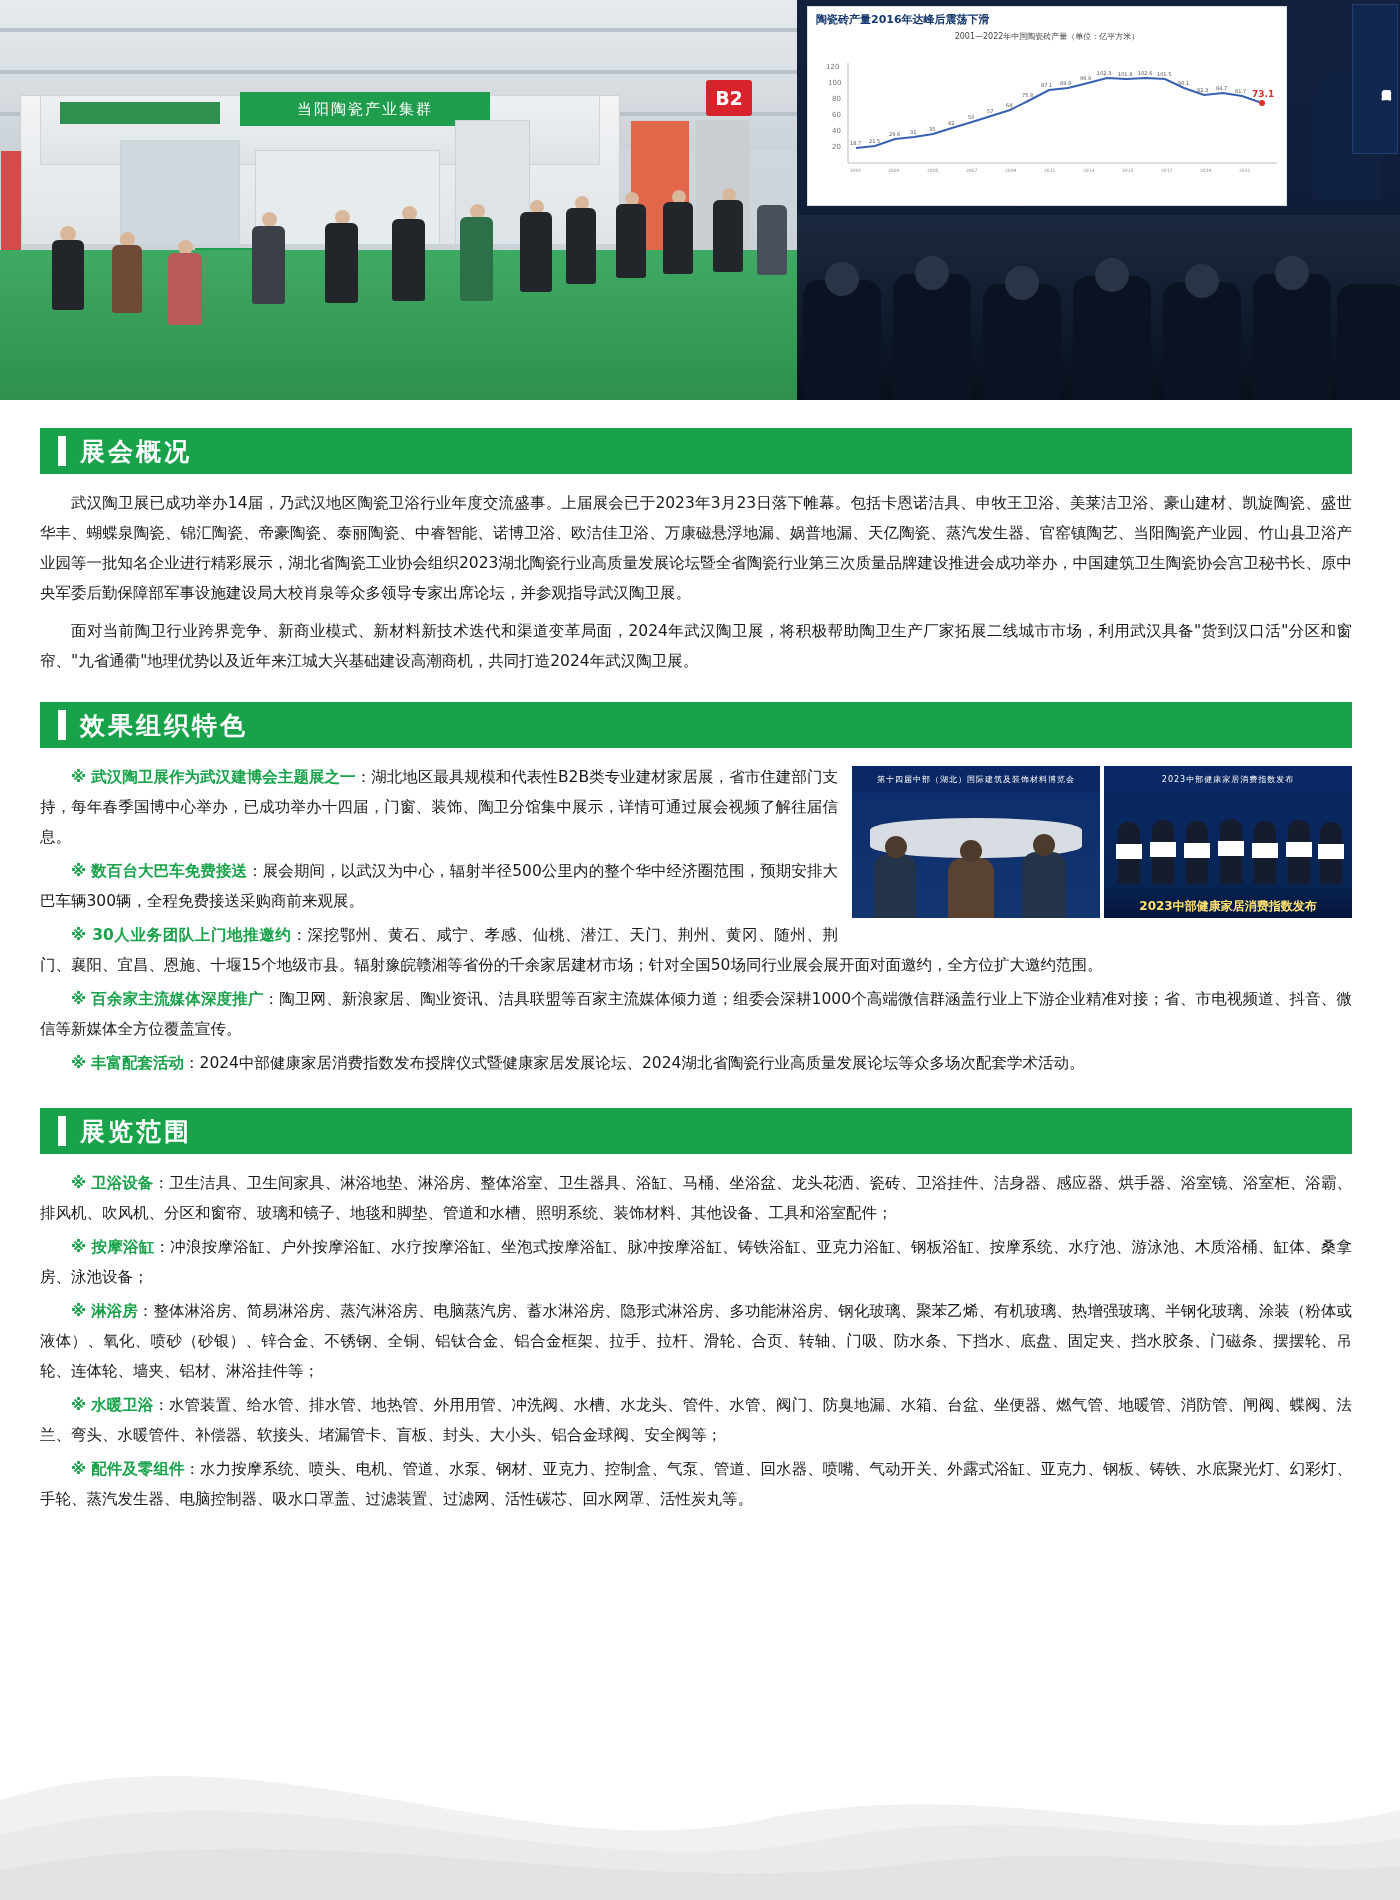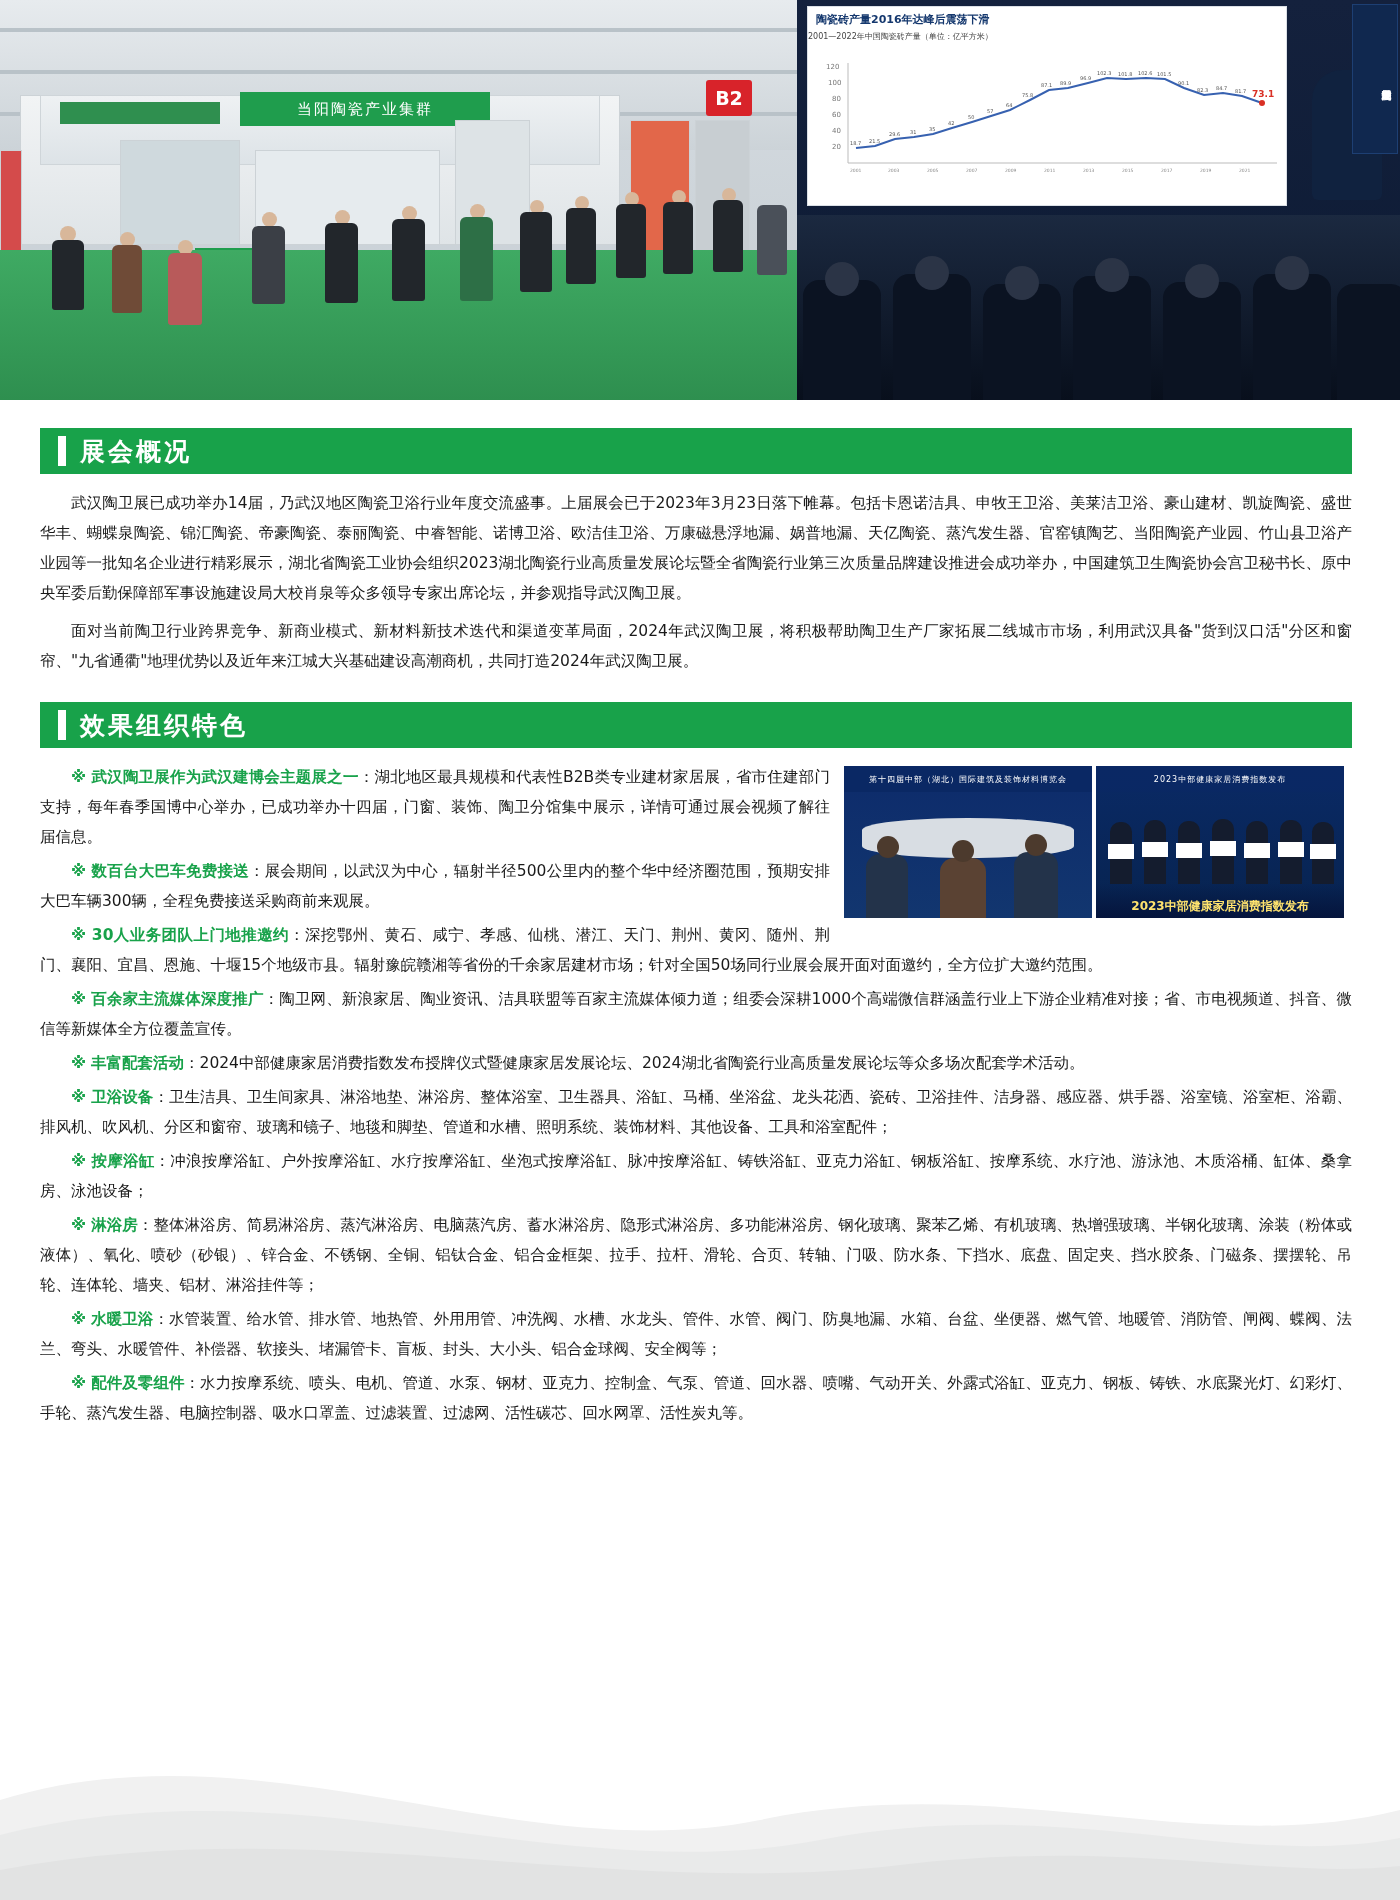--- a/index.html
+++ b/index.html
@@ -58,21 +58,21 @@
      background:#d8232a; color:#fff; font-size:19px; font-weight:bold;
      display:flex; align-items:center; justify-content:center; border-radius:3px;
   }
 
   
   .slide {
      position:absolute; left:10px; top:6px; width:480px; height:200px;
      background:#ffffff; border:1px solid #dbe0e6;
   }
   .slide-title { font-size:11px; color:#15386e; padding:5px 8px 0 8px; font-weight:bold;}
-  .slide-sub { font-size:8px; color:#444; padding-top:4px;}
+  .slide-sub { font-size:8px; color:#444; text-align:center; padding-top:4px;}
   .slide-chart { position:absolute; left:14px; right:10px; top:52px; height:120px; }
   .speaker-silhouette {
      position:absolute; right:18px; top:70px; width:70px; height:130px;
      background:#10223f; border-radius:30px 30px 6px 6px;
   }
   .audience {
      position:absolute; left:0; bottom:0; width:100%; height:185px;
      background:linear-gradient(#1b2940,#080f1c);
   }
   .aud-seat { position:absolute; background:#0b1322; border-radius:16px 16px 0 0; }
@@ -107,21 +107,21 @@
   .bullet-item {
      font-size:15.5px; line-height:30px; color:#1a1a1a; text-align:justify;
      text-indent:2em; margin-bottom:4px;
   }
   .mark { color:#18a24a; font-weight:bold; }
   .lead { color:#18a24a; font-weight:bold; }
 
   
   .feature-wrap { position:relative; }
   .feature-imgs {
-     float:right; width:500px; height:152px; margin: 4px 8px 6px 14px;
+     float:right; width:500px; height:152px; margin: 4px 0 6px 14px;
      display:flex; gap:4px;
   }
   .fimg { position:relative; overflow:hidden; }
   .fimg.one { width:248px; background:linear-gradient(#0d2b6b,#12366f); }
   .fimg.two { width:248px; background:linear-gradient(#0a2a66,#07234f); }
   .fi-band-top {
      position:absolute; left:0; top:0; width:100%; height:26px;
      background:rgba(10,40,100,.9); color:#fff; font-size:8px;
      display:flex; align-items:center; justify-content:center; letter-spacing:1px;
   }
@@ -339,20 +339,24 @@
           <span class="mark">※</span>
           <span class="lead">百余家主流媒体深度推广</span><span>：陶卫网、新浪家居、陶业资讯、洁具联盟等百家主流媒体倾力道；组委会深耕1000个高端微信群涵盖行业上下游企业精准对接；省、市电视频道、抖音、微信等新媒体全方位覆盖宣传。</span>
         </div>
         <div class="bullet-item">
           <span class="mark">※</span>
           <span class="lead">丰富配套活动</span><span>：2024中部健康家居消费指数发布授牌仪式暨健康家居发展论坛、2024湖北省陶瓷行业高质量发展论坛等众多场次配套学术活动。</span>
         </div>
       </div>
     </div>
 
+    <div class="section-head" style="margin-top:26px;">
+      <div class="bar"></div>
+      <h2>展览范围</h2>
+    </div>
 
     <div class="bullet-list">
       <div class="bullet-item">
         <span class="mark">※</span>
         <span class="lead">卫浴设备</span><span>：卫生洁具、卫生间家具、淋浴地垫、淋浴房、整体浴室、卫生器具、浴缸、马桶、坐浴盆、龙头花洒、瓷砖、卫浴挂件、洁身器、感应器、烘手器、浴室镜、浴室柜、浴霸、排风机、吹风机、分区和窗帘、玻璃和镜子、地毯和脚垫、管道和水槽、照明系统、装饰材料、其他设备、工具和浴室配件；</span>
       </div>
       <div class="bullet-item">
         <span class="mark">※</span>
         <span class="lead">按摩浴缸</span><span>：冲浪按摩浴缸、户外按摩浴缸、水疗按摩浴缸、坐泡式按摩浴缸、脉冲按摩浴缸、铸铁浴缸、亚克力浴缸、钢板浴缸、按摩系统、水疗池、游泳池、木质浴桶、缸体、桑拿房、泳池设备；</span>
       </div>

